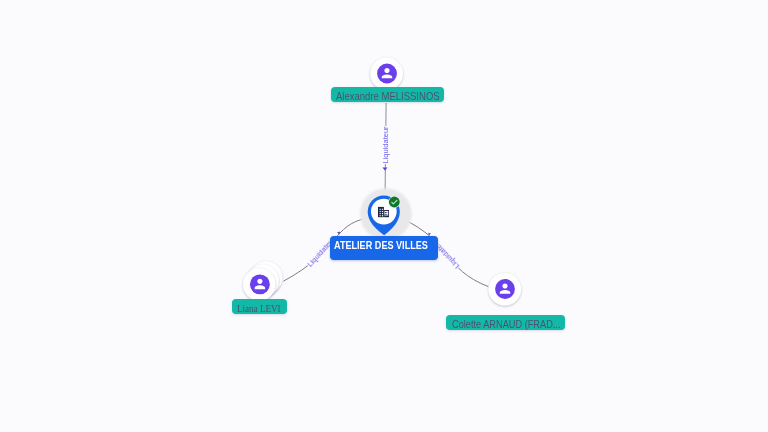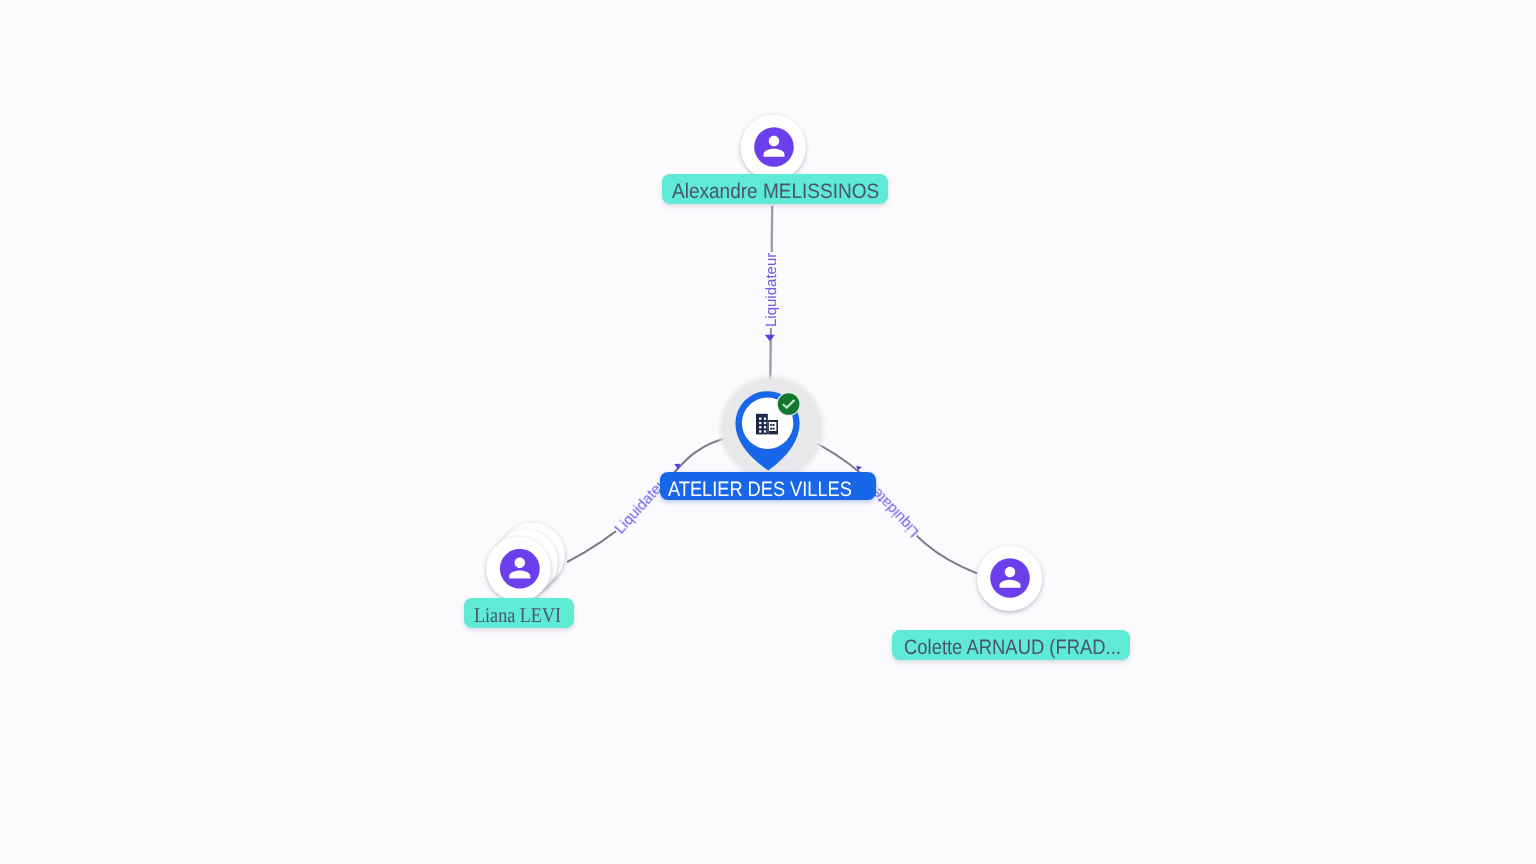--- a/index.html
+++ b/index.html
@@ -1,23 +1,23 @@
 <!DOCTYPE html>
 <html><head>
 <meta charset="utf-8">
 <style>
   html,body{margin:0;padding:0;}
   body{width:768px;height:432px;overflow:hidden;background:#fbfbfe;
        font-family:"Liberation Sans",sans-serif;-webkit-font-smoothing:antialiased;}
   #graph{position:relative;width:768px;height:432px;background:#fbfbfe;}
   svg.layer{position:absolute;left:0;top:0;width:768px;height:432px;overflow:visible;}
-  .nodelabel{position:absolute;background:#5eead4;border-radius:4px;
+  .nodelabel{position:absolute;background:#14b8a6;border-radius:4px;
     height:15px;box-shadow:0 1px 2.5px rgba(90,100,130,.22);will-change:transform;}
   .complabel{position:absolute;background:#1767e8;border-radius:4px;
-    height:14px;box-shadow:0 1px 2.5px rgba(30,80,190,.30);will-change:transform;}
+    height:24px;box-shadow:0 1px 2.5px rgba(30,80,190,.30);will-change:transform;font-weight:bold;}
   .ltx{position:absolute;font-size:10.46px;line-height:15px;white-space:nowrap;
     transform-origin:0 50%;color:#4a5370;top:1.8px;}
   .complabel .ltx{color:#ffffff;line-height:14px;top:2.7px;}
   .edgelabel{position:absolute;font-size:7.5px;color:#6a5ce8;white-space:nowrap;
     letter-spacing:0px;transform-origin:0 0;line-height:normal;will-change:transform;
     background:#fbfbfe;padding:0 0.5px;}
 </style>
 </head>
 <body>
 

